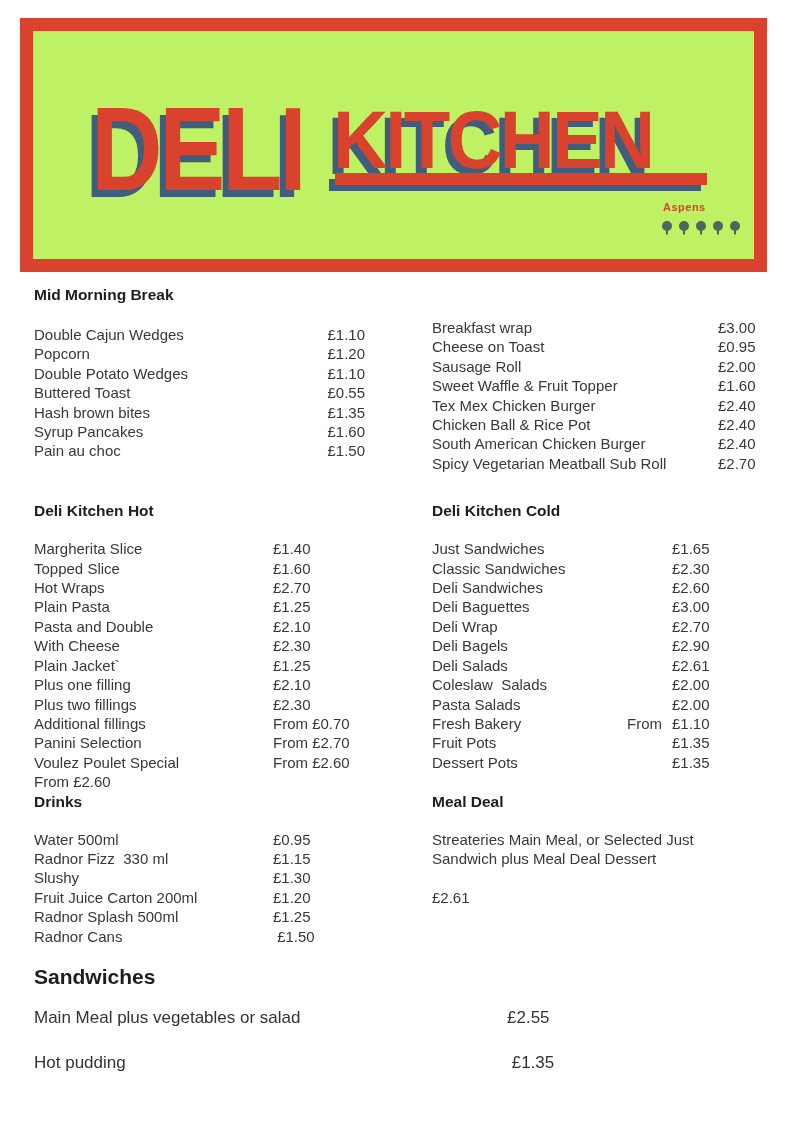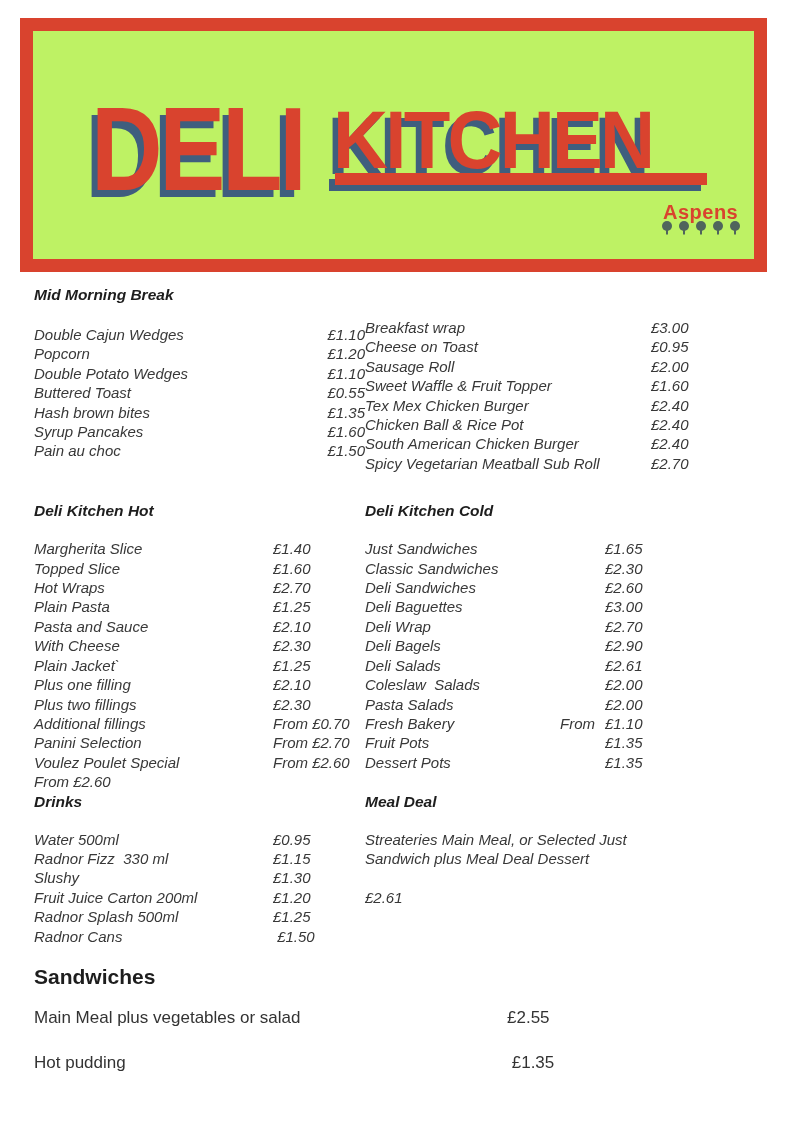--- a/index.html
+++ b/index.html
@@ -37,32 +37,32 @@
     white-space: pre;
   }
   .logo-underline {
     position: absolute; left: 302px; top: 142px;
     width: 372px; height: 12px;
     background: #D9432E;
     box-shadow: -6px 6px 0 #3F5E7E;
   }
   .aspens {
     position: absolute; left: 630px; top: 170px;
-    font-size: 20px; font-weight: bold; color: #D9432E;
+    font-size: 11px; font-weight: bold; color: #D9432E;
     letter-spacing: 0.5px;
   }
   .aspens-trees { position: absolute; left: 628px; top: 190px; }
 
   
   .content { padding: 0 33px 0 34px; }
   .cols {
     display: grid;
     grid-template-columns: 331px 328px;
+    column-gap: 67px;
     align-items: start;
-    font-style: italic;
   }
   .cols.s1 { margin-top: 13px; }
   .cols.s2 { margin-top: 28px; }
   .cols.s3 { margin-top: 0; }
 
   h3.sec-title {
     margin: 0 0 21px 0;
     font-size: 15.5px; line-height: 19px;
     color: #1d1d1d; font-weight: bold;
   }
@@ -239,21 +239,21 @@
             <span class="name">Hot Wraps</span>
             <span class="price">£2.70</span>
           </div>
 
           <div class="row">
             <span class="name">Plain Pasta</span>
             <span class="price">£1.25</span>
           </div>
 
           <div class="row">
-            <span class="name">Pasta and Sauce</span>
+            <span class="name">Pasta and Double</span>
             <span class="price">£2.10</span>
           </div>
 
           <div class="row">
             <span class="name">With Cheese</span>
             <span class="price">£2.30</span>
           </div>
 
           <div class="row">
             <span class="name">Plain Jacket`</span>

